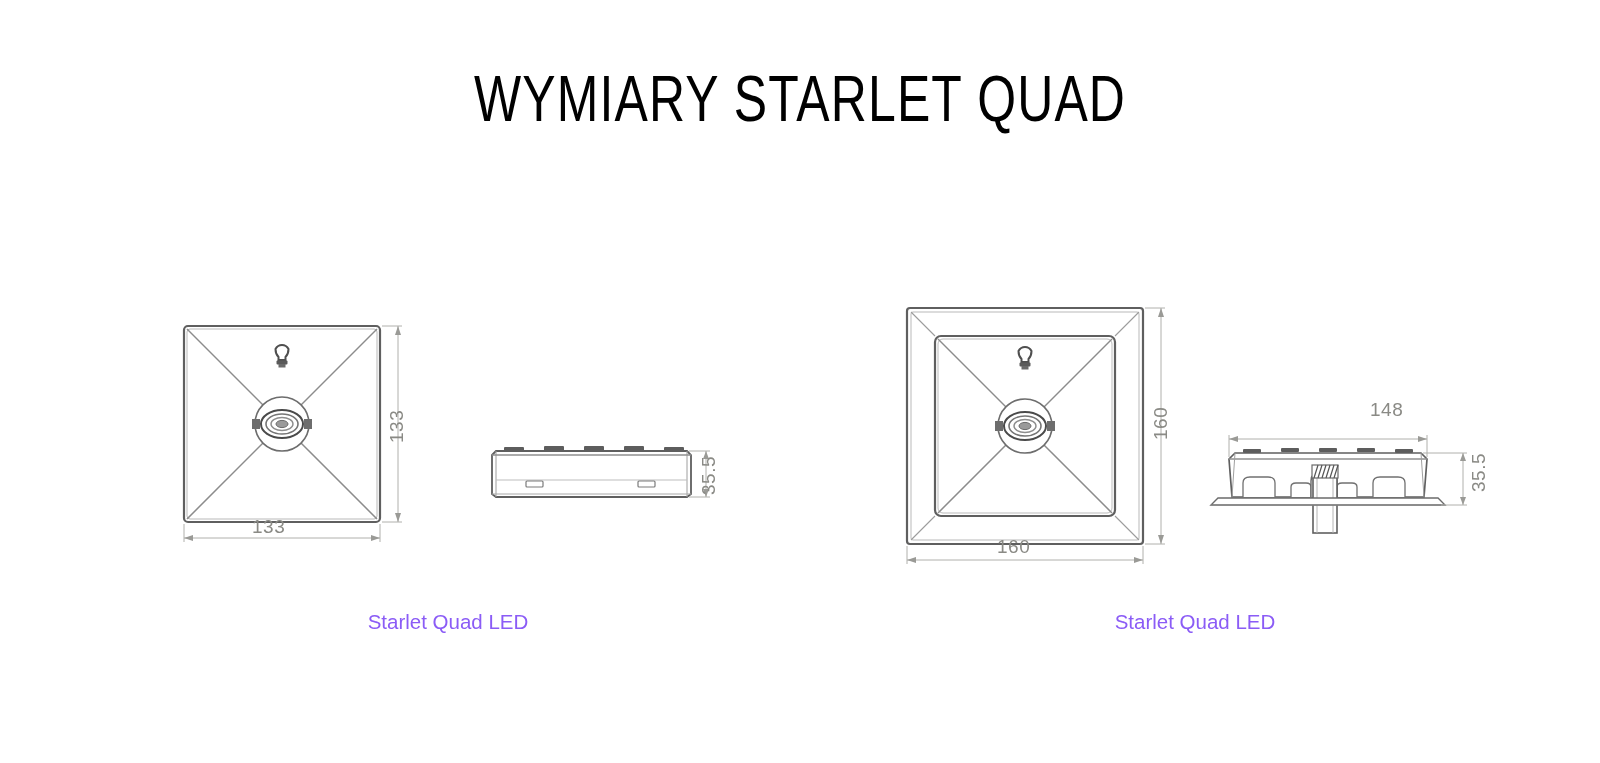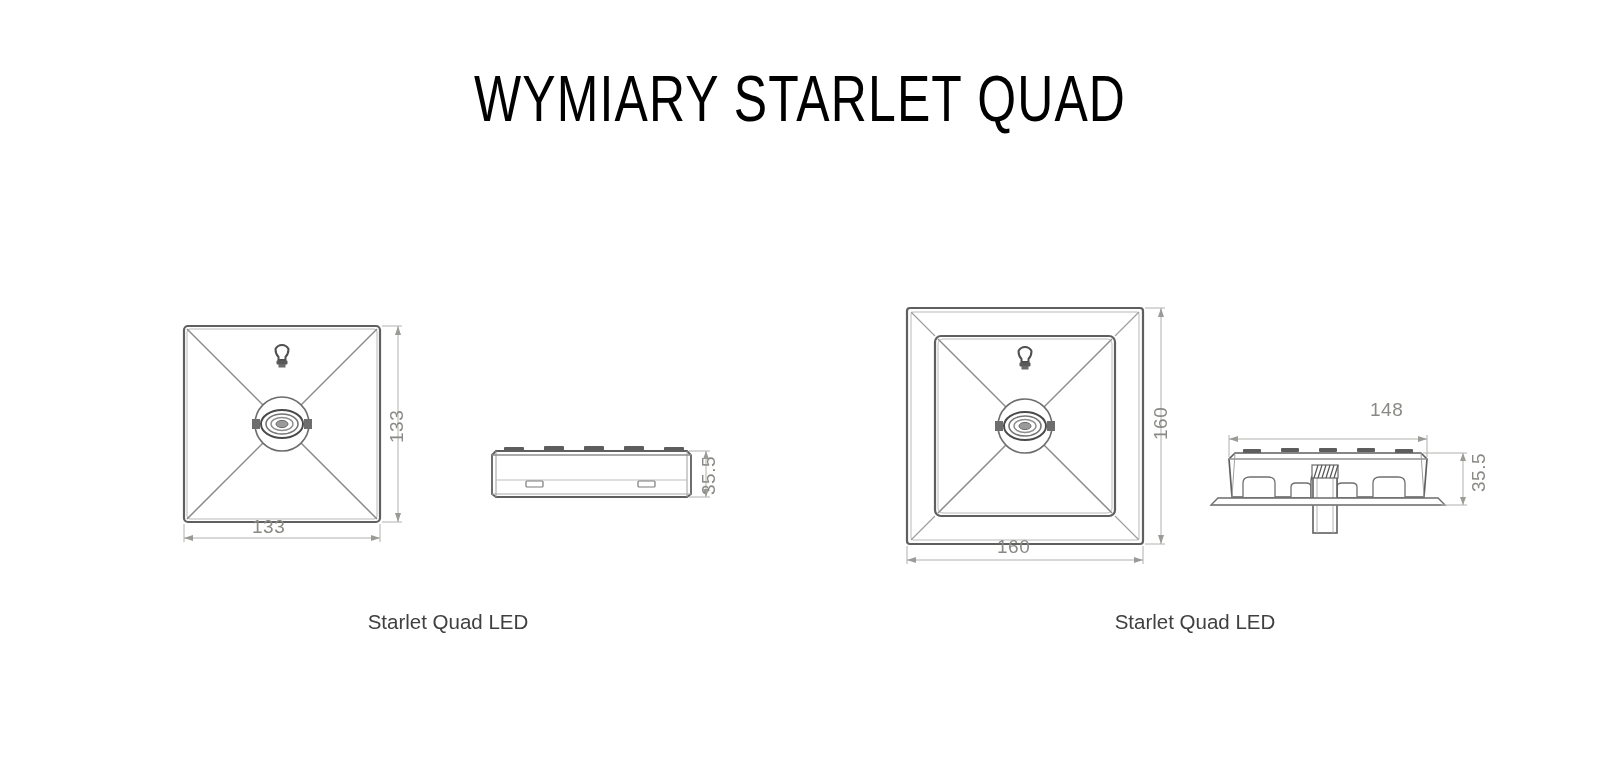--- a/index.html
+++ b/index.html
@@ -41,21 +41,21 @@
 
   
   .drawing {
     position: absolute;
   }
   svg { display: block; overflow: visible; }
 
   .cap {
     position: absolute;
     text-align: center;
-    color: #404040;
+    color: #8b5cf6;
     font-size: 20.5px;
     line-height: 30px;
     font-family: "Liberation Sans", sans-serif;
     white-space: nowrap;
   }
   .cap-left  { left: 262px;  top: 607px; width: 372px; }
   .cap-right { left: 1000px; top: 607px; width: 390px; }
 
   
   .dim {

